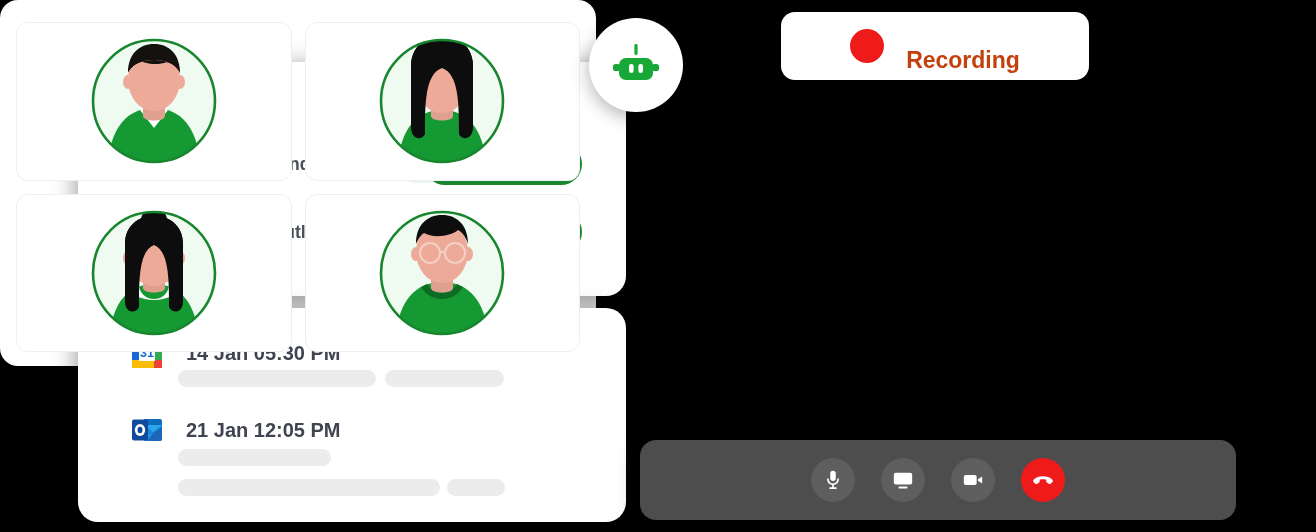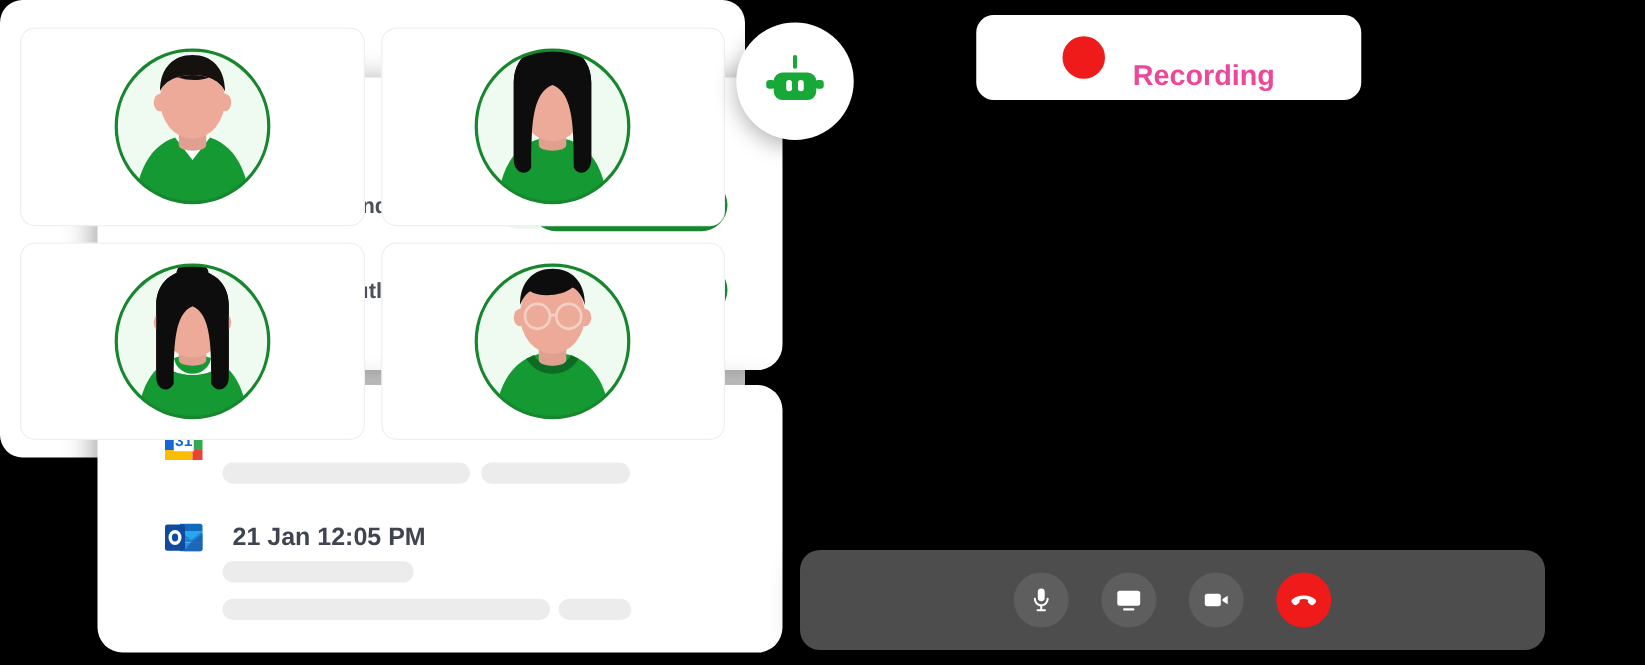--- a/index.html
+++ b/index.html
@@ -197,21 +197,21 @@
   }
   #recording-dot {
     width: 34px;
     height: 34px;
     border-radius: 50%;
     background: #ef1b1b;
   }
   #recording-label {
     font-size: 23px;
     font-weight: 700;
-    color: #ec4899;
+    color: #c2410c;
     margin-top: 28px;
   }
 
   
   #bot-avatar {
     position: absolute;
     left: 589px;
     top: 18px;
     width: 94px;
     height: 94px;
@@ -325,20 +325,21 @@
         <svg width="34" height="34" viewBox="0 0 34 34">
           <rect x="2" y="2" width="30" height="30" rx="3" fill="#ffffff"></rect>
           <rect x="2" y="24" width="22" height="8" fill="#fbbc04"></rect>
           <rect x="24" y="2" width="8" height="22" fill="#34a853"></rect>
           <rect x="2" y="2" width="8" height="22" fill="#1967d2"></rect>
           <rect x="24" y="24" width="8" height="8" fill="#ea4335"></rect>
           <rect x="9" y="9" width="16" height="16" fill="#ffffff"></rect>
           <text x="17" y="21.2" font-family="'Liberation Sans',sans-serif" font-size="12.5" font-weight="700" fill="#1967d2" text-anchor="middle">31</text>
         </svg>
       </span>
+      <span class="event-time">14 Jan 05:30 PM</span>
     </div>
     <div class="event-row" id="event-head-1">
       <span class="event-icon">
         <svg width="34" height="34" viewBox="0 0 34 34">
           <path d="M14 6h16a2 2 0 0 1 2 2v4H14z" fill="#0f6cbd"></path>
           <path d="M14 12h18v9H14z" fill="#1a86d9"></path>
           <path d="M14 21h18v5a2 2 0 0 1-2 2H14z" fill="#1b92e8"></path>
           <path d="M32 12 23 19l-9-7z" fill="#28a8ea"></path>
           <path d="M23 20.6 32 14v12a2 2 0 0 1-2 2H17z" fill="#1e5fae" opacity="0.85"></path>
           <rect x="2" y="6.5" width="16" height="21" rx="2" fill="#0f4a9c"></rect>

